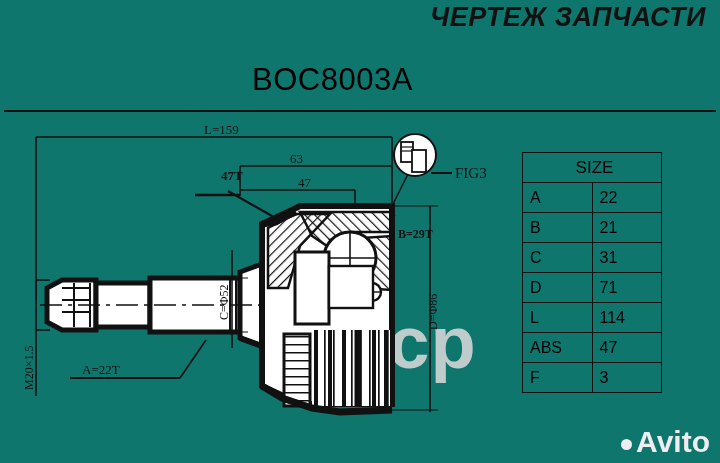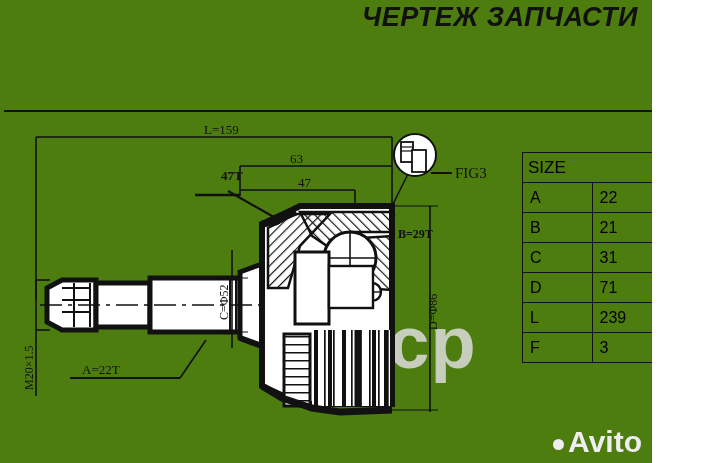--- a/index.html
+++ b/index.html
@@ -5,23 +5,23 @@
   html, body {
     margin: 0;
     padding: 0;
     background: #ffffff;
   }
   body {
     font-family: "Liberation Sans", sans-serif;
   }
   #page {
     position: relative;
-    width: 652px;
+    width: 720px;
     height: 463px;
-    background: #4d7c0f;
+    background: #0f766e;
     overflow: hidden;
   }
   #header-title {
     position: absolute;
     right: 14px;
     top: 2px;
     font-family: "Liberation Sans", sans-serif;
     font-weight: bold;
     font-style: italic;
     font-size: 27px;
@@ -65,21 +65,21 @@
   #size-table td {
     border: 1.5px solid #111111;
     font-family: "Liberation Sans", sans-serif;
     font-size: 16px;
     color: #000000;
     padding: 2px 0 2px 7px;
     height: 25px;
     line-height: 25px;
   }
   #size-table td.hdr {
-    text-align: left;
+    text-align: center;
     padding-left: 5px;
     font-size: 17px;
   }
   #size-table td.k { width: 46px; }
   #size-table td.v { width: 94px; }
   .wm {
     position: absolute;
     color: #e2e2e4;
     font-family: "Liberation Sans", sans-serif;
     pointer-events: none;
@@ -111,20 +111,21 @@
     vertical-align: 2px;
   }
 </style>
 </head>
 <body>
 
 <div id="page">
 
   <div id="header-title">ЧЕРТЕЖ ЗАПЧАСТИ</div>
 
+  <div id="part-number">BOC8003A</div>
 
   <div id="rule-top"></div>
 
   <div class="wm" id="wm-abcp">abcp</div>
 
   <div class="wm" id="wm-avito"><span class="dot"></span><span>Avito</span></div>
 
   <svg id="drawing-svg" width="720" height="463" viewBox="0 0 720 463">
     <defs>
       <pattern id="hatchA" width="7" height="7" patternTransform="rotate(45)" patternUnits="userSpaceOnUse">
@@ -296,21 +297,25 @@
         <tr>
           <td class="k">C</td>
           <td class="v">31</td>
         </tr>
         <tr>
           <td class="k">D</td>
           <td class="v">71</td>
         </tr>
         <tr>
           <td class="k">L</td>
-          <td class="v">239</td>
+          <td class="v">114</td>
+        </tr>
+        <tr>
+          <td class="k">ABS</td>
+          <td class="v">47</td>
         </tr>
         <tr>
           <td class="k">F</td>
           <td class="v">3</td>
         </tr>
       </tbody>
   </table>
 
 </div>
 

